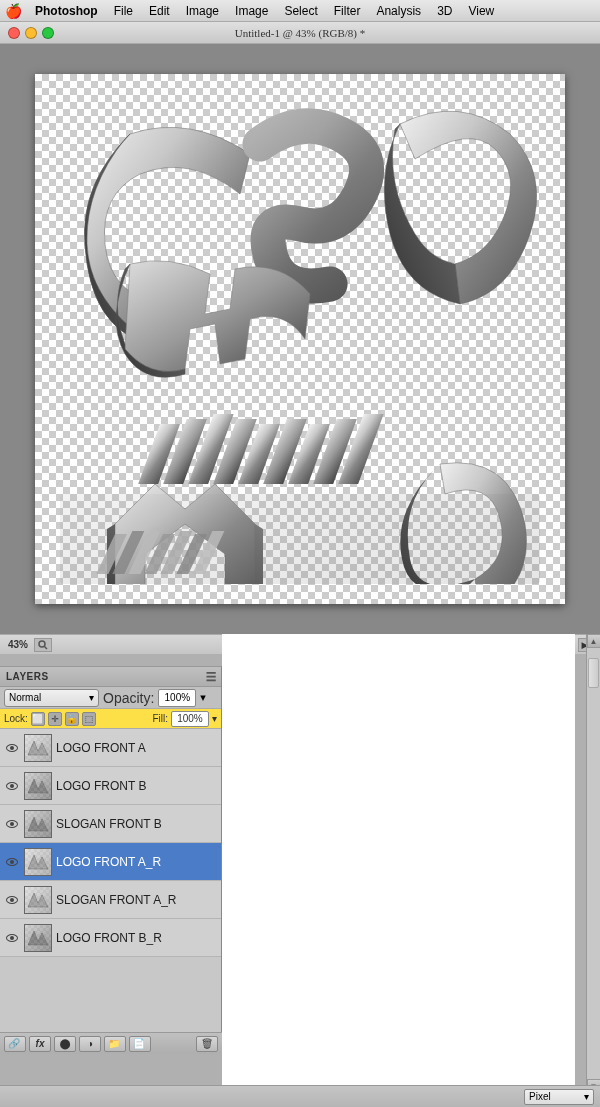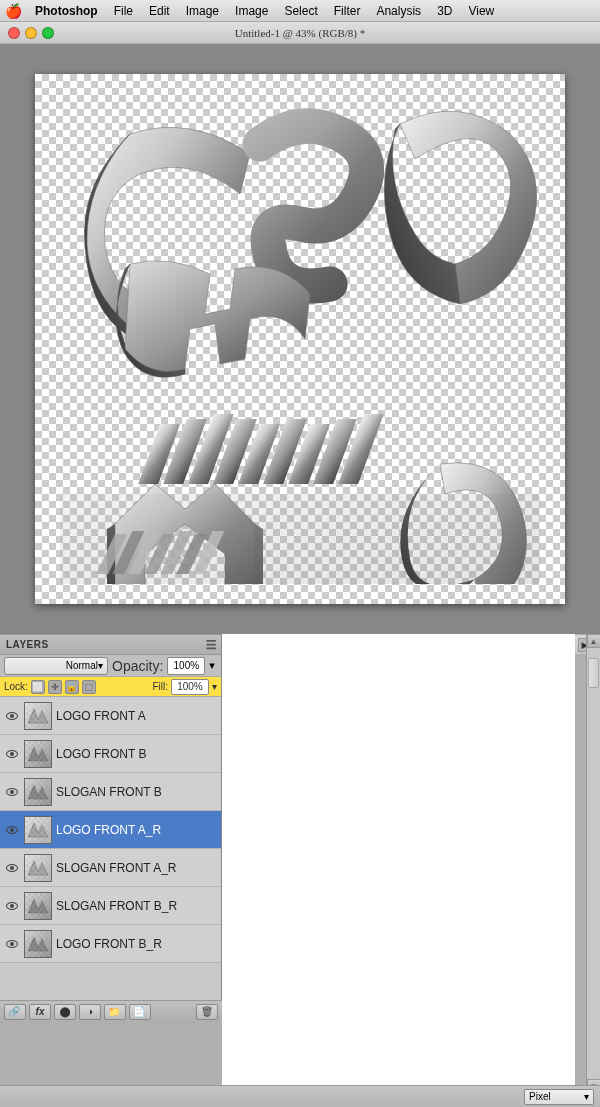--- a/index.html
+++ b/index.html
@@ -174,30 +174,30 @@
     #blend-row {
       height: 22px;
       background: #c0c0c0;
       border-bottom: 1px solid #aaa;
       display: flex;
       align-items: center;
       padding: 0 4px;
       gap: 4px;
     }
     .blend-select {
-      width: 104px;
+      width: 95px;
       height: 18px;
       background: linear-gradient(to bottom, #f0f0f0, #ddd);
       border: 1px solid #888;
       border-radius: 3px;
       font-size: 10px;
       padding: 0 4px;
       display: flex;
       align-items: center;
-      justify-content: flex-end;
+      justify-content: space-between;
     }
     .opacity-label { font-size: 14px; color: #333; }
     .opacity-field {
       width: 38px;
       height: 18px;
       background: #fff;
       border: 1px solid #888;
       border-radius: 2px;
       font-size: 10px;
       text-align: center;
@@ -521,21 +521,21 @@
   <div style="width:18px;height:14px;background:#bbb;border:1px solid #999;display:flex;align-items:center;justify-content:center;">
     <svg width="10" height="10" viewBox="0 0 10 10">
         <circle cx="4" cy="4" r="3" fill="none" stroke="#555" stroke-width="1.5"></circle>
         <line x1="6.5" y1="6.5" x2="9" y2="9" stroke="#555" stroke-width="1.5"></line>
       </svg>
   </div>
   <span class="status-doc">Doc: 4,12M/23,2M</span>
   <div class="status-arrow">▶</div>
 </div>
 
-<div id="layers-panel" style="height: 388px;">
+<div id="layers-panel" style="height: 388px; margin-top: 32px;">
 
   <div id="layers-header">
     <span>LAYERS</span>
     <span class="layers-menu-icon">☰</span>
   </div>
 
   <div id="blend-row">
     <div class="blend-select">
       <span>Normal</span>
       <span>▾</span>
@@ -636,34 +636,20 @@
           <div class="eye-circle"></div>
         </div>
         <div class="layer-thumb">
           <div class="thumb-checker"></div>
           <div class="thumb-content b-type">
             <svg width="24" height="22" viewBox="0 0 24 22">
               <path d="M2,18 L8,4 L12,14 L16,6 L22,18 Z" fill="#777" stroke="#555" stroke-width="0.5"></path>
             </svg>
           </div>
         </div>
-        <span class="layer-name">SLOGAN FRONT B_R</span>
-      </div>
-      <div class="layer-row">
-        <div class="eye-icon">
-          <div class="eye-circle"></div>
-        </div>
-        <div class="layer-thumb">
-          <div class="thumb-checker"></div>
-          <div class="thumb-content b-type">
-            <svg width="24" height="22" viewBox="0 0 24 22">
-              <path d="M2,18 L8,4 L12,14 L16,6 L22,18 Z" fill="#777" stroke="#555" stroke-width="0.5"></path>
-            </svg>
-          </div>
-        </div>
         <span class="layer-name">LOGO FRONT B_R</span>
       </div>
     </div>
 
   <div id="layers-bottom">
     <div class="bottom-btn">🔗</div>
     <div class="bottom-btn" style="font-style:italic;font-weight:700;">fx</div>
     <div class="bottom-btn">⬤</div>
     <div class="bottom-btn">◑</div>
     <div class="bottom-btn">📁</div>

